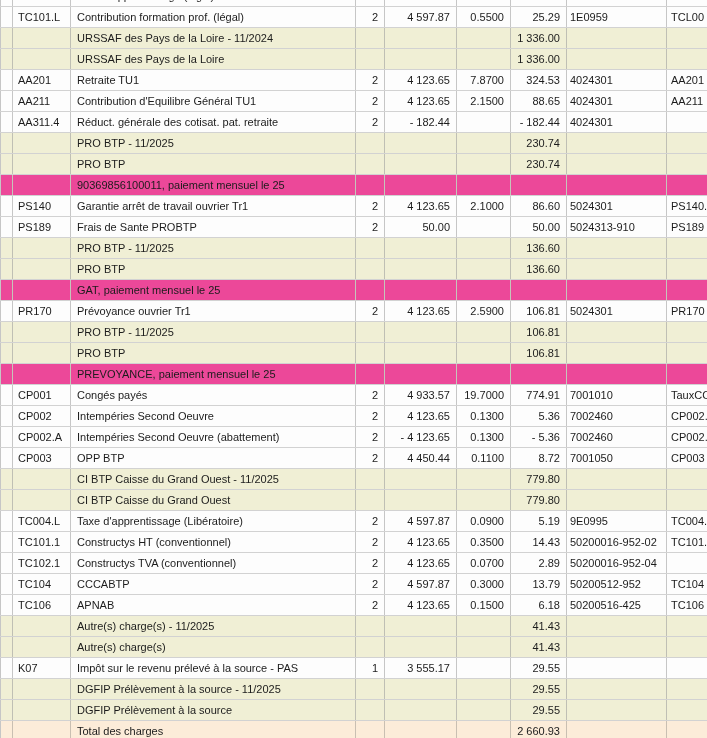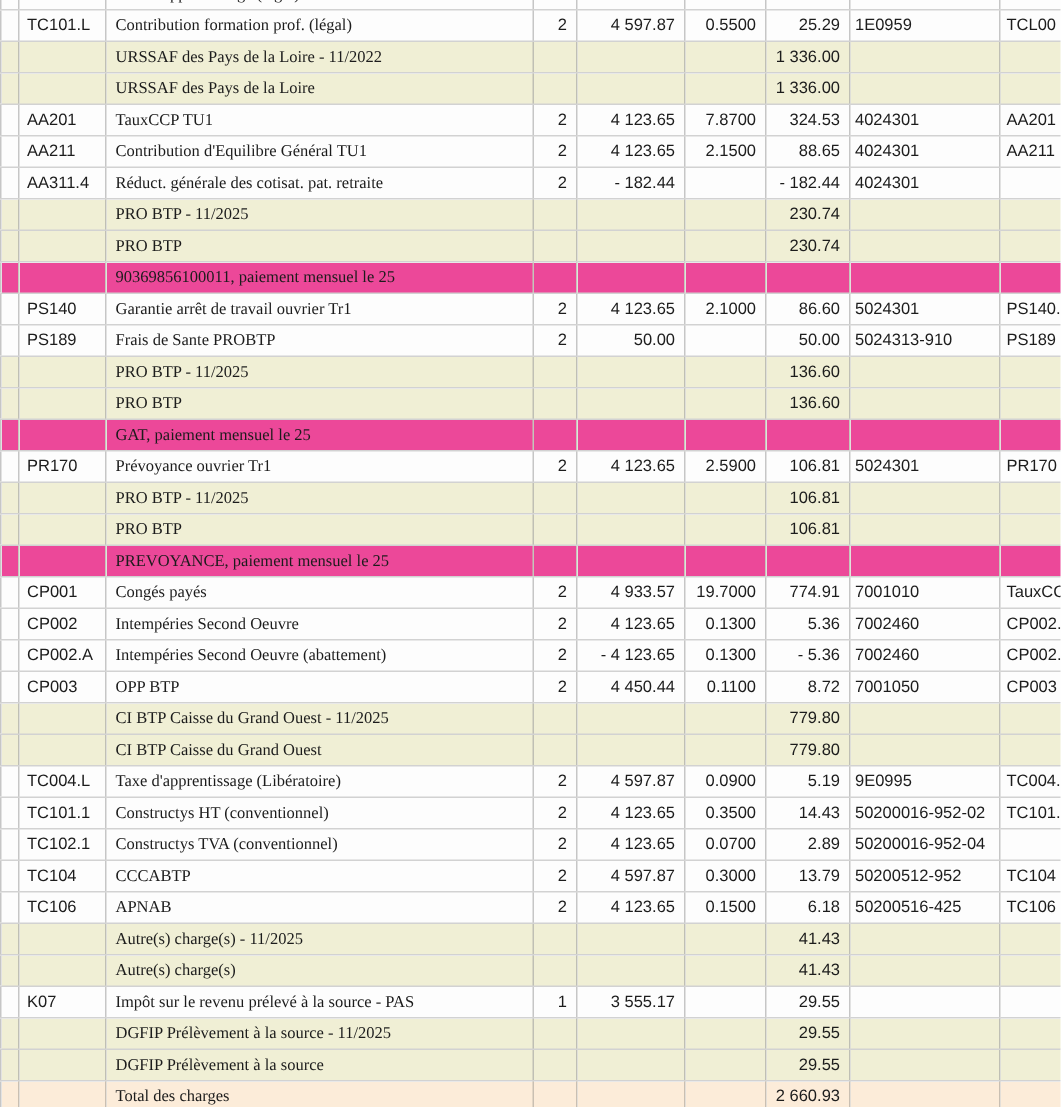--- a/index.html
+++ b/index.html
@@ -26,21 +26,21 @@
     border-right:1px solid #c6c6c6;
     border-bottom:1px solid #d2d2d2;
     padding:0 4px 0 4px;
     white-space:nowrap;
     overflow:hidden;
     vertical-align:middle;
   }
   table{border-left:1px solid #c6c6c6;}
   td.c-gutter{padding:0;}
   td.c-code{padding-left:5px;}
-  td.c-label{padding-left:6px;font-family:Liberation Serif, serif;}
+  td.c-label{padding-left:6px;}
   td.c-qty, td.c-base, td.c-rate, td.c-amount{text-align:right;padding-right:6px;}
   td.c-account{padding-left:3px;}
   td.c-code2{padding-left:4px;}
 
   tr.row-code td{background:#fdfdfd;}
   tr.row-sub td{background:#f0efd5;border-right-color:#bfbfb4;}
   tr.row-info td{background:#ec4899;border-right-color:#c5c5ba;}
   tr.row-total td{background:#fcecd9;border-right-color:#c9bfb2;}
 
   
@@ -91,21 +91,21 @@
           <td class="c-qty">2</td>
           <td class="c-base">4 597.87</td>
           <td class="c-rate">0.5500</td>
           <td class="c-amount">25.29</td>
           <td class="c-account">1E0959</td>
           <td class="c-code2">TCL00</td>
         </tr>
         <tr class="row-sub">
           <td class="c-gutter"></td>
           <td class="c-code"></td>
-          <td class="c-label">URSSAF des Pays de la Loire - 11/2022</td>
+          <td class="c-label">URSSAF des Pays de la Loire - 11/2024</td>
           <td class="c-qty"></td>
           <td class="c-base"></td>
           <td class="c-rate"></td>
           <td class="c-amount">1 336.00</td>
           <td class="c-account"></td>
           <td class="c-code2"></td>
         </tr>
         <tr class="row-sub">
           <td class="c-gutter"></td>
           <td class="c-code"></td>
@@ -113,21 +113,21 @@
           <td class="c-qty"></td>
           <td class="c-base"></td>
           <td class="c-rate"></td>
           <td class="c-amount">1 336.00</td>
           <td class="c-account"></td>
           <td class="c-code2"></td>
         </tr>
         <tr class="row-code">
           <td class="c-gutter"></td>
           <td class="c-code">AA201</td>
-          <td class="c-label">TauxCCP TU1</td>
+          <td class="c-label">Retraite TU1</td>
           <td class="c-qty">2</td>
           <td class="c-base">4 123.65</td>
           <td class="c-rate">7.8700</td>
           <td class="c-amount">324.53</td>
           <td class="c-account">4024301</td>
           <td class="c-code2">AA201</td>
         </tr>
         <tr class="row-code">
           <td class="c-gutter"></td>
           <td class="c-code">AA211</td>

